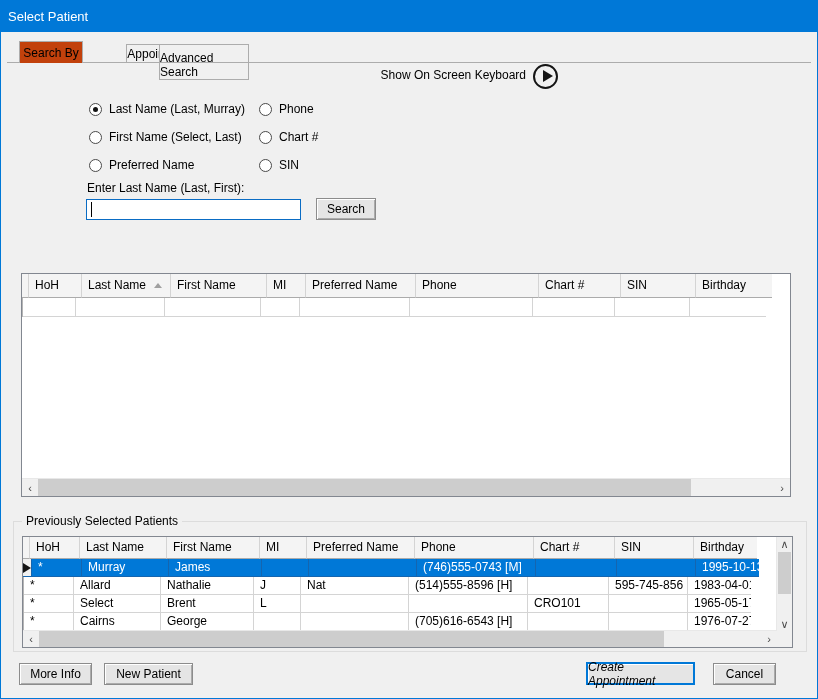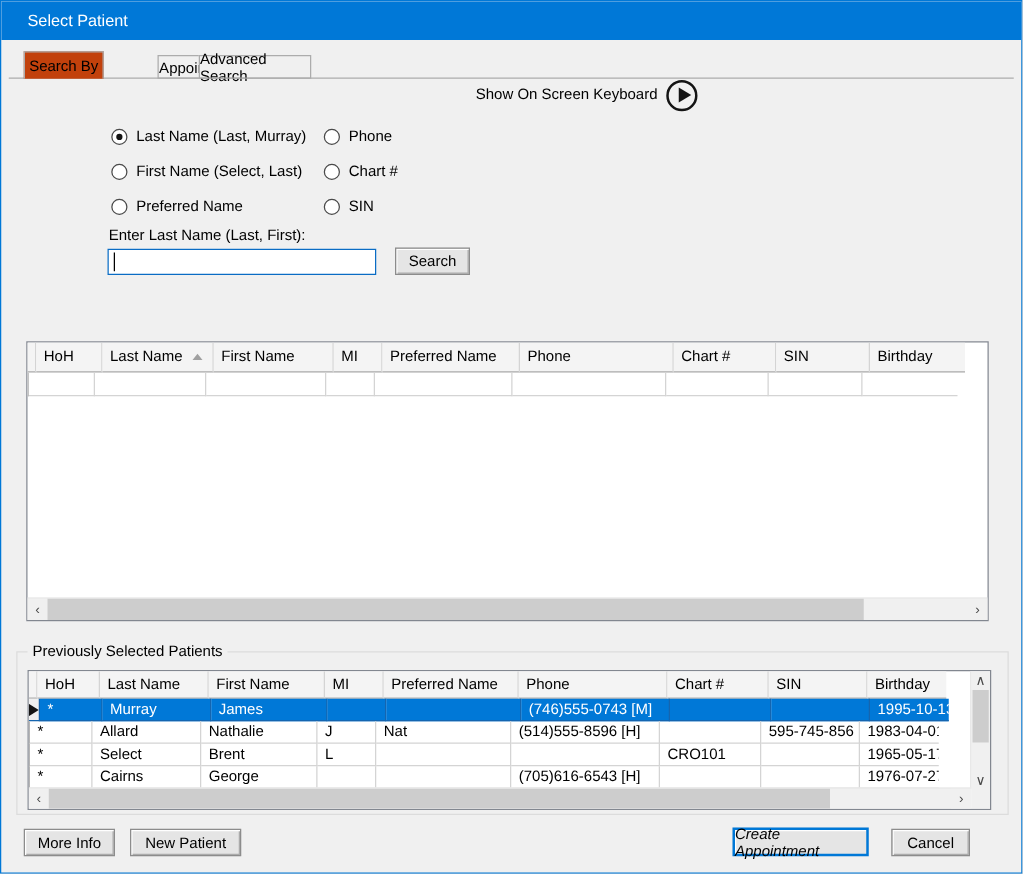--- a/index.html
+++ b/index.html
@@ -4,21 +4,21 @@
 <style>
   html,body{margin:0;padding:0;background:#c8c8c8;}
   .win{
     position:relative;width:818px;height:699px;background:#F0F0F0;
     border:1px solid #0078D7;box-sizing:border-box;overflow:hidden;
     font-family:"Liberation Sans","DejaVu Sans",sans-serif;font-size:12px;color:#000;
   }
   .abs{position:absolute;box-sizing:border-box;}
   
   .titlebar{top:0;left:0;right:0;height:31px;background:#0078D7;color:#fff;
-    display:flex;align-items:center;padding-left:21px;font-size:13px;}
+    display:flex;align-items:center;padding-left:7px;font-size:13px;}
   
   .tab{border:1px solid #ACACAC;background:#F0F0F0;display:flex;align-items:center;
     justify-content:center;cursor:default;}
   .tab.active{background:#c2410c;border-bottom:none;z-index:3;}
   .tabline{top:61px;left:6px;right:6px;height:1px;background:#ACACAC;z-index:1;}
   
   .osk-label{top:67px;right:291px;}
   .osk-icon{left:532px;top:63px;width:25px;height:25px;border:2px solid #141414;
     border-radius:50%;}
   .osk-icon .tri{position:absolute;left:8px;top:4px;width:0;height:0;
@@ -81,21 +81,21 @@
     <span>Select Patient</span>
   </div>
 
   <div class="abs tabline"></div>
   <div class="abs tab active" style="left:18px;top:40px;width:64px;height:22px;">
     <span>Search By</span>
   </div>
   <div class="abs tab" style="left:82px;top:43px;width:76px;height:19px;margin-left:43px;">
     <span>Appointments</span>
   </div>
-  <div class="abs tab" style="left:158px;top:43px;width:90px;height:19px;">
+  <div class="abs tab" style="left:158px;top:43px;width:90px;height:36px;align-items:flex-end;">
     <span>Advanced Search</span>
   </div>
 
   <span class="abs osk-label">Show On Screen Keyboard</span>
   <div class="abs osk-icon">
     <span class="tri"></span>
   </div>
 
   <div class="abs radio-row" style="left:88px;top:100px;">
     <span class="radio sel"></span>

